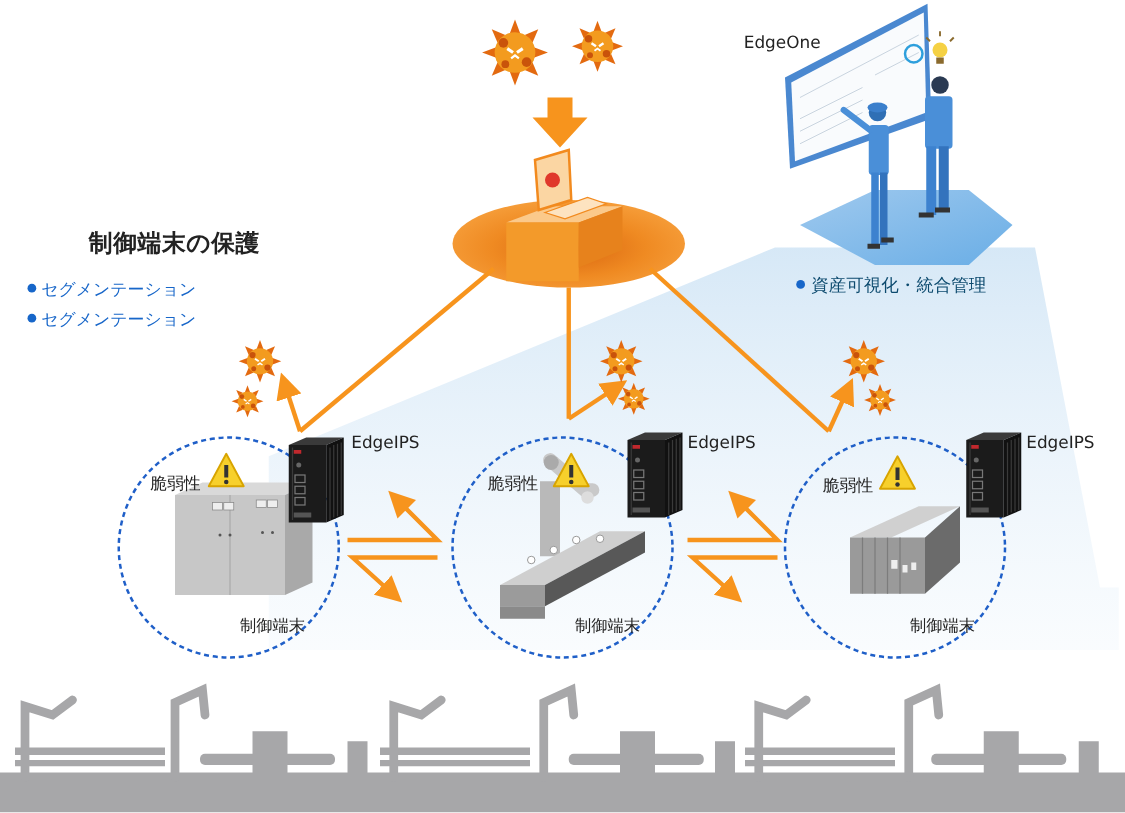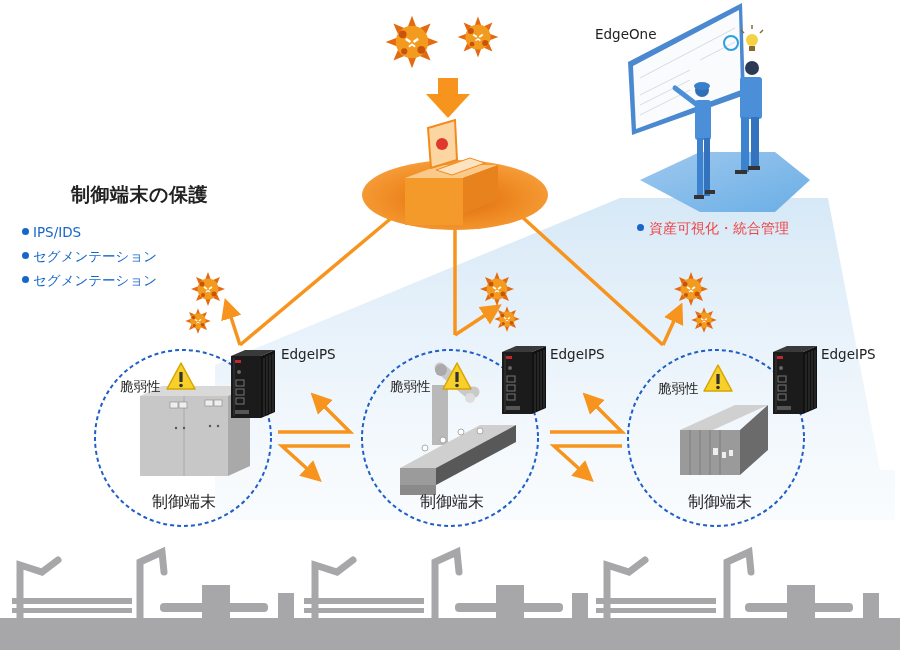--- a/index.html
+++ b/index.html
@@ -5,23 +5,23 @@
   html, body { margin:0; padding:0; }
   body { width:900px; height:650px; position:relative; overflow:hidden; background:#ffffff;
          font-family:"DejaVu Sans", "Liberation Sans", sans-serif; }
   .abs { position:absolute; }
   #scene { position:absolute; left:0; top:0; }
   .title { left:28px; top:182px; font-size:19px; font-weight:bold; color:#222; letter-spacing:0.5px;margin-left:43px; }
   .feat-list { left:22px; top:220px; margin:0; padding:0; list-style:none; }
   .feat-list li { font-size:13.5px; color:#1766c9; line-height:24px; white-space:nowrap; }
   .feat-list li .dot { display:inline-block; width:7px; height:7px; border-radius:50%; background:#1766c9; margin-right:4px; vertical-align:middle; position:relative; top:-2px; }
   .lbl { font-size:13.5px; color:#222; white-space:nowrap; }
-  .lbl-blue { font-size:14px; color:#ef4444; white-space:nowrap; }
+  .lbl-blue { font-size:14px; color:#0c4a6e; white-space:nowrap; }
   .lbl-blue .dot { display:inline-block; width:7px; height:7px; border-radius:50%; background:#1766c9; margin-right:5px; vertical-align:middle; position:relative; top:-2px; }
-  .terminal-lbl { font-size:16px; color:#222; white-space:nowrap; }
+  .terminal-lbl { font-size:13px; color:#222; white-space:nowrap;margin-left:40px; }
 </style>
 </head>
 <body>
 
 <svg id="scene" width="900" height="650" viewBox="0 0 900 650">
   <defs>
     <linearGradient id="beamGrad" x1="0" y1="0" x2="0" y2="1">
       <stop offset="0" stop-color="#cfe4f5"></stop>
       <stop offset="1" stop-color="#f4f9fd" stop-opacity="0.6"></stop>
     </linearGradient>
@@ -257,21 +257,20 @@
     <path d="M140,622 L140,562 L162,552 L164,572"></path>
     <path d="M315,622 L315,565 L337,572 L353,560"></path>
     <path d="M435,622 L435,562 L457,552 L459,572"></path>
     <path d="M607,622 L607,565 L629,572 L645,560"></path>
     <path d="M727,622 L727,562 L749,552 L751,572"></path>
   </g>
 </svg>
 
 <div class="abs title">制御端末の保護</div>
 <ul class="abs feat-list">
-  <li><span class="dot"></span><span>IPS/IDS</span></li>
   <li><span class="dot"></span><span>セグメンテーション</span></li>
   <li><span class="dot"></span><span>セグメンテーション</span></li>
 </ul>
 
 <div class="abs lbl" style="left:595px; top:26px;">EdgeOne</div>
 <div class="abs lbl-blue" style="left:637px; top:220px;"><span class="dot"></span><span>資産可視化・統合管理</span></div>
 
 <div class="abs lbl" style="left:281px; top:346px;">EdgeIPS</div>
 <div class="abs lbl" style="left:120px; top:378px;">脆弱性</div>
 <div class="abs terminal-lbl" style="left:152px; top:492px;">制御端末</div>

